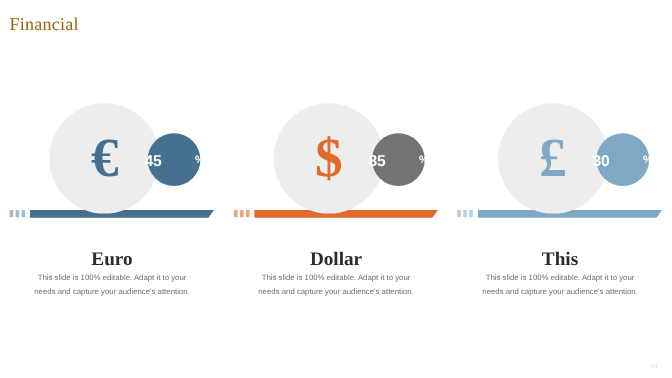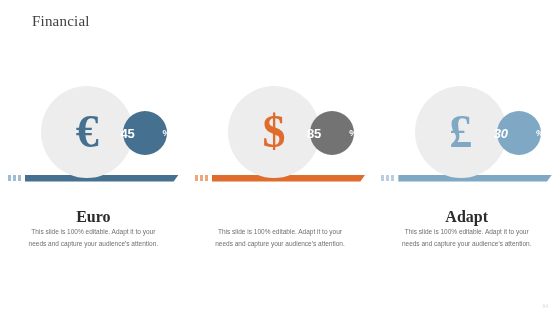--- a/index.html
+++ b/index.html
@@ -3,23 +3,23 @@
 <meta charset="utf-8">
 <style>
   html,body{margin:0;padding:0;}
   body{
     width:560px;height:315px;background:#ffffff;overflow:hidden;
     font-family:"Liberation Sans",sans-serif;position:relative;
   }
   .slide{position:absolute;inset:0;background:#fff;}
 
   .slide-title{
-    position:absolute;left:32px;top:13px;
+    position:absolute;left:8px;top:13px;
     font-family:"Liberation Serif",serif;
-    font-size:15px;color:#404040;letter-spacing:.2px;font-weight:400;
+    font-size:15px;color:#a16207;letter-spacing:.2px;font-weight:400;
   }
 
   .columns{position:absolute;left:0;top:80px;width:560px;height:200px;display:flex;}
   .col{flex:1 1 0;position:relative;height:200px;}
 
   
   .graphic{position:relative;width:100%;height:112px;}
 
   .bar-row{
     position:absolute;left:8px;right:8px;top:92px;height:12px;
@@ -115,42 +115,43 @@
             <div class="bar-fill" style="background: rgb(223, 107, 44);"></div>
           </div>
         </div>
         <div class="disc" style="background: rgb(237, 237, 237);"></div>
         <div class="glyph" style="color: rgb(223, 107, 44);">$</div>
         <div class="badge" style="background: #737373;">
           <span>85</span>
             <span class="pct">%</span>
         </div>
       </div>
+      <div class="label" style="color: rgb(43, 43, 43);">Dollar</div>
       <div class="desc" style="color: rgb(111, 111, 111);">This slide is 100% editable. Adapt it to your needs and capture your audience's attention.</div>
     </div>
 
     <div class="col">
       <div class="graphic">
         <div class="bar-row">
           <div class="ticks">
             <span class="tick" style="background: rgb(185, 207, 223);"></span>
             <span class="tick" style="background: rgb(185, 207, 223);"></span>
             <span class="tick" style="background: rgb(185, 207, 223);"></span>
           </div>
           <div class="bar">
             <div class="bar-fill" style="background: rgb(127, 168, 196);"></div>
           </div>
         </div>
         <div class="disc" style="background: rgb(237, 237, 237);"></div>
         <div class="glyph" style="color: rgb(127, 168, 196);">£</div>
-        <div class="badge" style="background: rgb(127, 168, 196); font-style: italic;">
+        <div class="badge" style="background: rgb(127, 168, 196);">
           <span>30</span>
             <span class="pct">%</span>
         </div>
       </div>
-      <div class="label" style="color: rgb(43, 43, 43);">Adapt</div>
+      <div class="label" style="color: rgb(43, 43, 43);">This</div>
       <div class="desc" style="color: rgb(111, 111, 111);">This slide is 100% editable. Adapt it to your needs and capture your audience's attention.</div>
     </div>
 
   </div>
 
   <div class="page-number">64</div>
 </div>
 
 </body></html>

